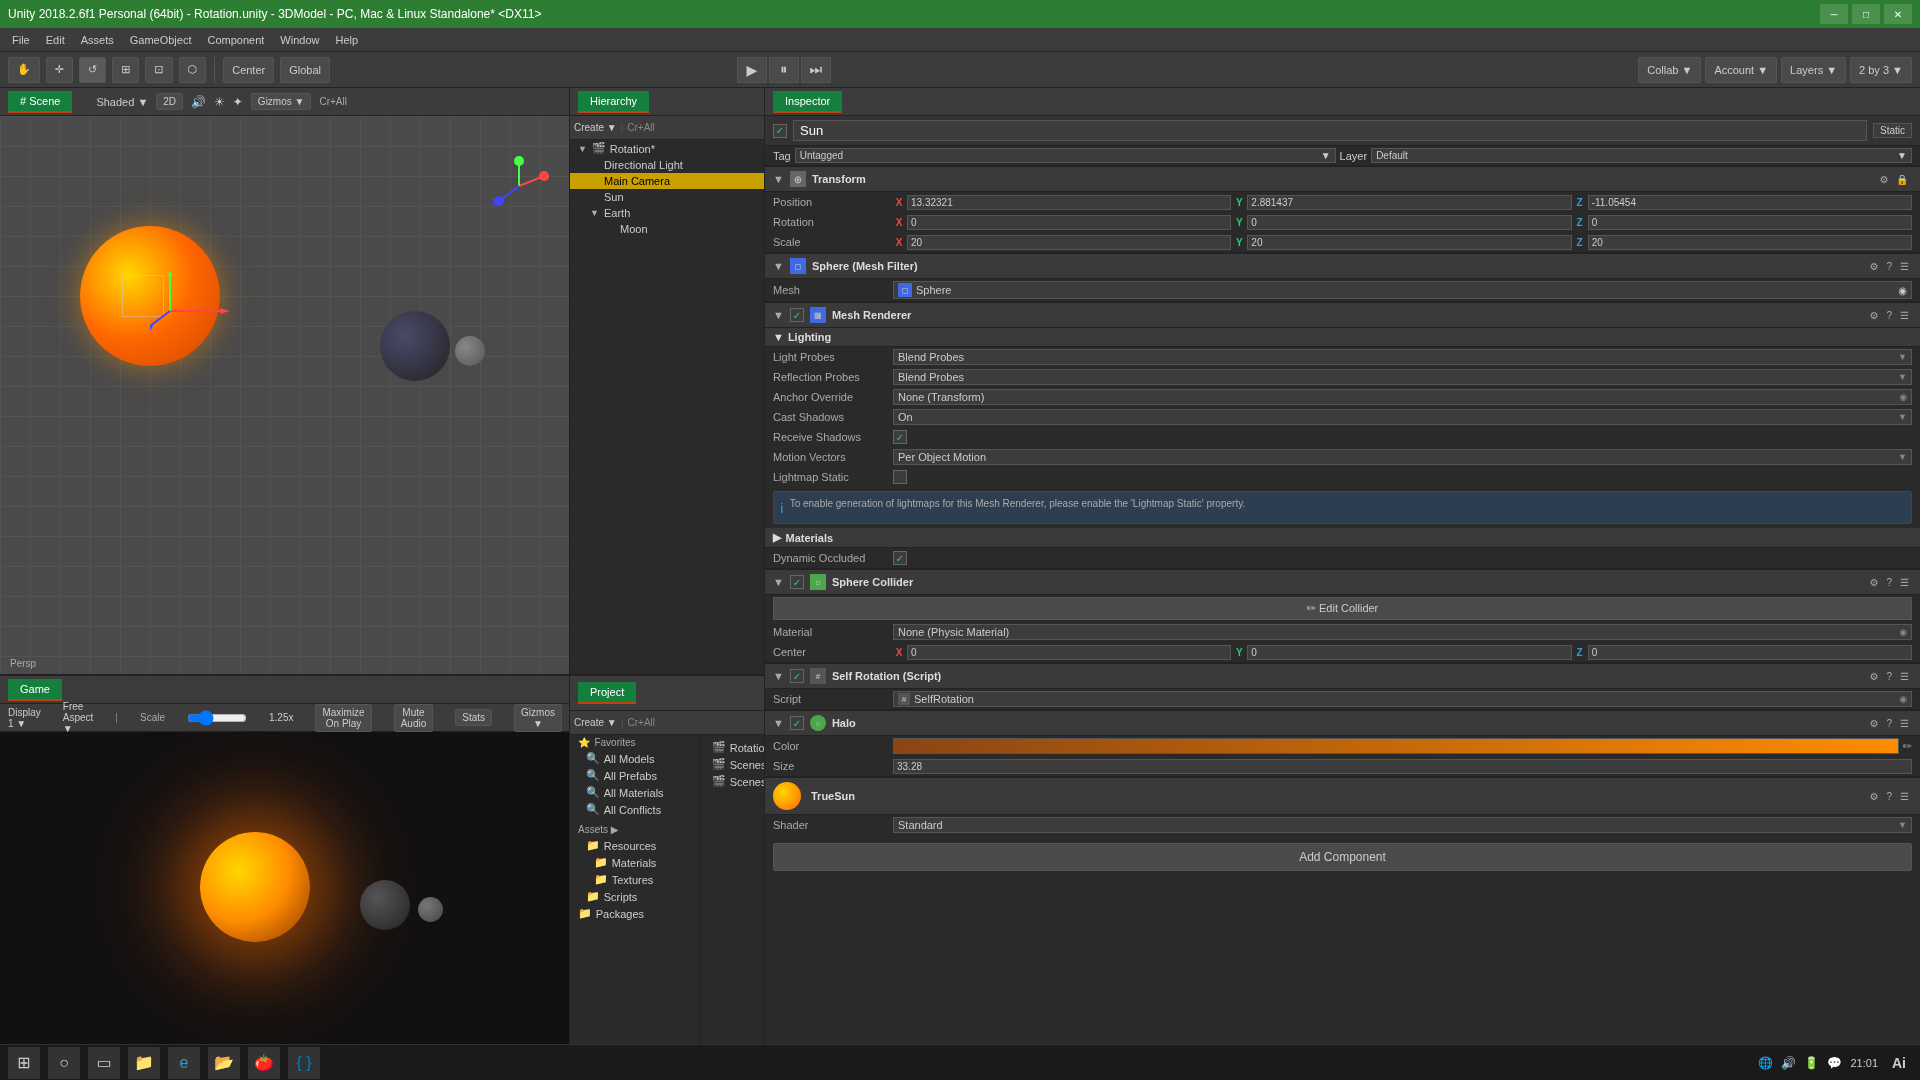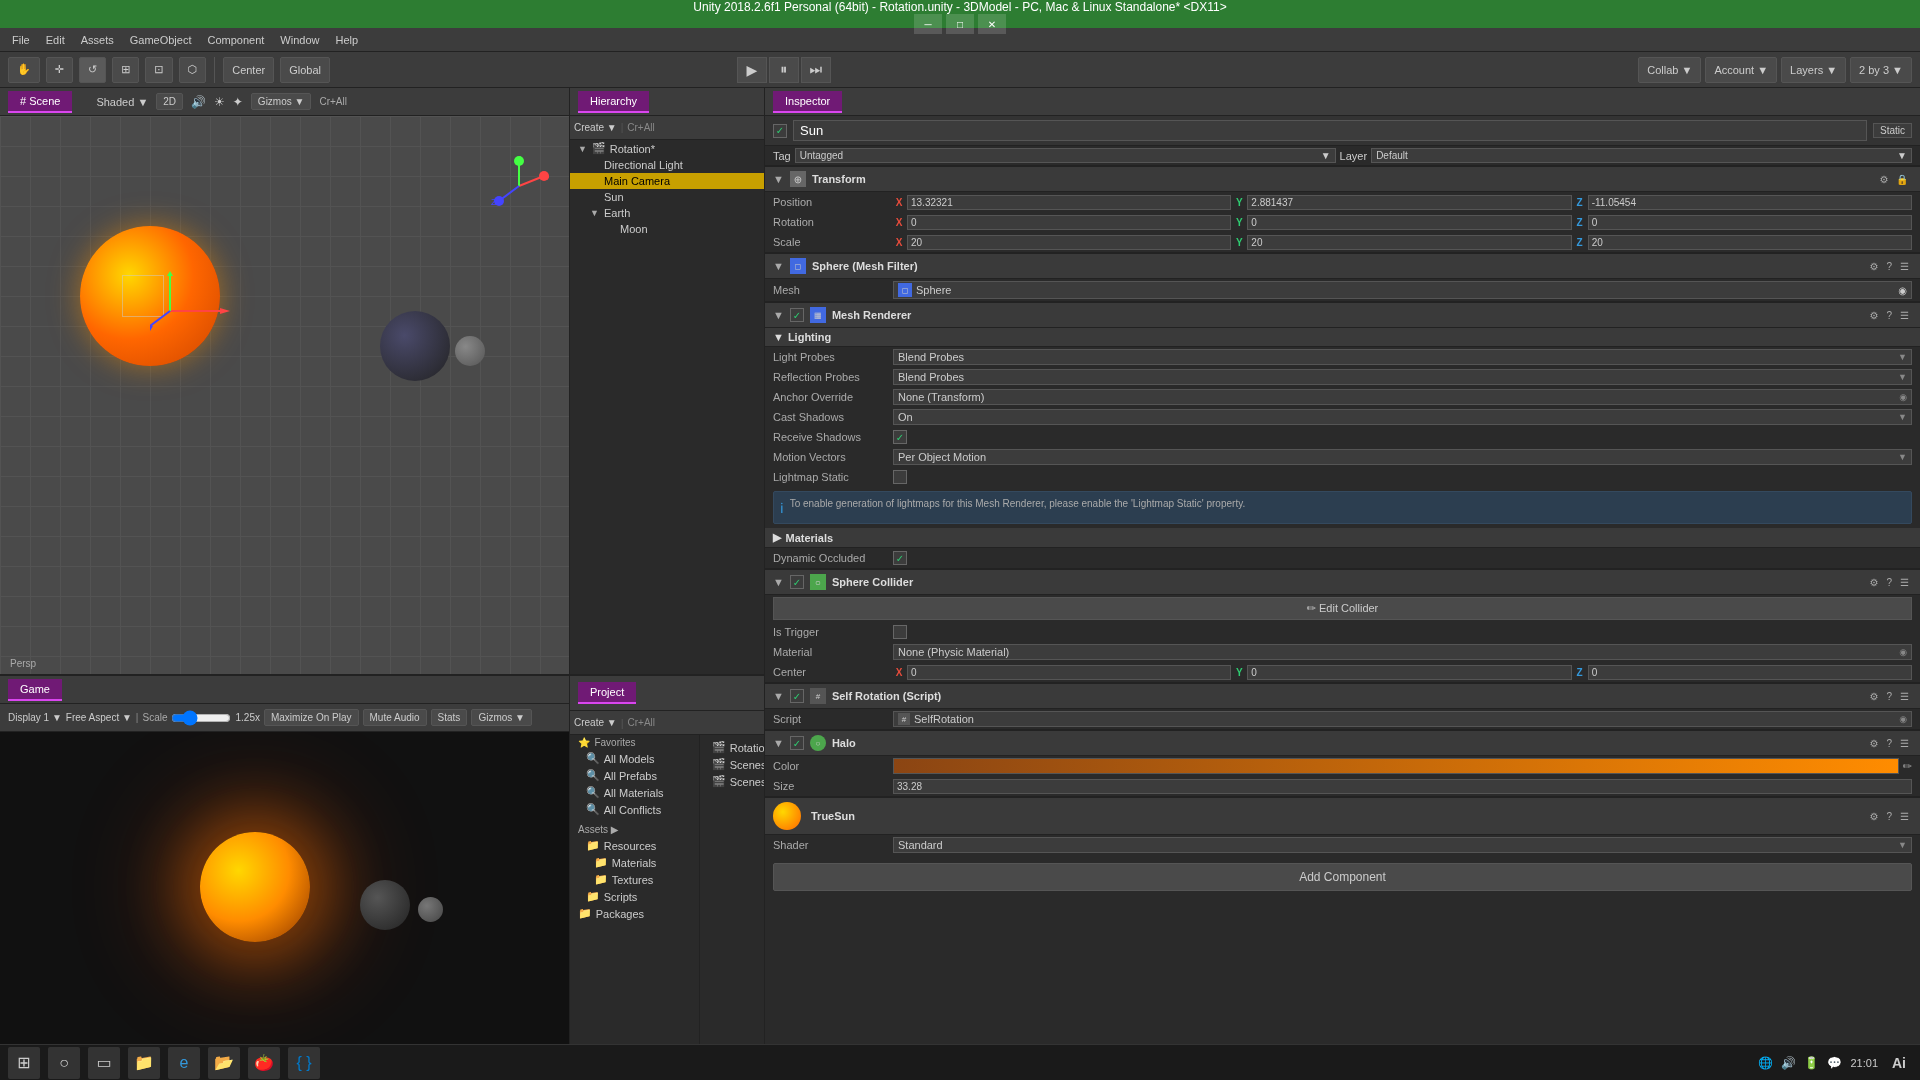--- a/index.html
+++ b/index.html
@@ -1,19 +1,19 @@
 <!DOCTYPE html>
 <html><head>
   <meta charset="utf-8">
   <style>
     * { box-sizing: border-box; margin: 0; padding: 0; }
     body { font-family: 'Segoe UI', Arial, sans-serif; font-size: 11px; background: #1a1a1a; color: #ccc; overflow: hidden; width: 1920px; height: 1080px; }
 
     
-    #titlebar { background: #2d7d32; height: 28px; display: flex; align-items: center; padding: 0 8px; color: #fff; font-size: 12px; flex-direction: column; }
+    #titlebar { background: #2d7d32; height: 28px; display: flex; align-items: center; padding: 0 8px; color: #fff; font-size: 12px; }
     #titlebar .title { flex: 1; }
     #titlebar .win-controls { display: flex; gap: 4px; }
     #titlebar .win-btn { width: 28px; height: 20px; background: rgba(255,255,255,0.15); border: none; color: #fff; cursor: pointer; font-size: 10px; display: flex; align-items: center; justify-content: center; }
 
     
     #menubar { background: #3c3c3c; height: 24px; display: flex; align-items: center; padding: 0 4px; border-bottom: 1px solid #222; }
     #menubar .menu-item { padding: 2px 8px; color: #ccc; cursor: pointer; font-size: 11px; }
 
     
     #toolbar { background: #3c3c3c; height: 36px; display: flex; align-items: center; padding: 0 8px; gap: 6px; border-bottom: 1px solid #222; }
@@ -100,21 +100,21 @@
     .game-sun { position: absolute; left: 200px; top: 100px; width: 110px; height: 110px; border-radius: 50%; background: radial-gradient(circle at 35% 35%, #FFD700, #FF8C00, #883300); box-shadow: 0 0 60px 20px rgba(255,120,0,0.4), 0 0 100px 40px rgba(255,80,0,0.2); }
     .game-earth { position: absolute; left: 360px; top: 148px; width: 50px; height: 50px; border-radius: 50%; background: radial-gradient(circle at 35% 35%, #555, #222); }
     .game-moon { position: absolute; left: 418px; top: 165px; width: 25px; height: 25px; border-radius: 50%; background: radial-gradient(circle at 35% 35%, #777, #444); }
 
     
     #right-panel::-webkit-scrollbar { width: 6px; }
     #right-panel::-webkit-scrollbar-track { background: #2a2a2a; }
     #right-panel::-webkit-scrollbar-thumb { background: #555; border-radius: 3px; }
 
     
-    .panel-tab { background: #701a75; border-bottom: 2px solid #d946ef; color: #fff; padding: 4px 12px; font-size: 11px; cursor: pointer; text-align: center; }
+    .panel-tab { background: #15803d; border-bottom: 2px solid #c2410c; color: #fff; padding: 4px 12px; font-size: 11px; cursor: pointer; text-align: center; }
 
     
     .axis-gizmo { position: absolute; top: 40px; right: 20px; width: 60px; height: 60px; }
 
     
     .highlighted-item { background: #c8a000 !important; color: #000 !important; }
 
     
     .taskbar-icon { width: 32px; height: 32px; background: #333; border-radius: 2px; display: flex; align-items: center; justify-content: center; cursor: pointer; color: #ccc; font-size: 16px; }
     .taskbar-clock { margin-left: auto; color: #ccc; font-size: 11px; display: flex; flex-direction: column; align-items: flex-end; }
@@ -233,21 +233,21 @@
         <div style="position:absolute;top:135px;left:580px;width:0;"></div>
       </div>
     </div>
 
     <div id="game-view">
       <div id="game-header">
         <div class="panel-tab">
           <span>Game</span>
         </div>
       </div>
-      <div style="background:#3c3c3c;height:28px;display:flex;align-items:center;padding:0 8px;gap:4px;font-size:10px;border-bottom:1px solid #222;">
+      <div style="background:#3c3c3c;height:28px;display:flex;align-items:center;padding:0 8px;gap:22px;font-size:10px;border-bottom:1px solid #222;justify-content:space-between;">
         <span style="cursor:pointer;">Display 1 ▼</span>
         <span style="cursor:pointer;">Free Aspect ▼</span>
         <span style="color:#888;">|</span>
         <span style="color:#aaa;">Scale</span>
         <input type="range" min="0" max="100" value="25" style="width: 60px;">
         <span>1.25x</span>
         <button class="scene-btn">Maximize On Play</button>
         <button class="scene-btn">Mute Audio</button>
         <button class="scene-btn">Stats</button>
         <button class="scene-btn">Gizmos ▼</button>
@@ -603,24 +603,20 @@
       </div>
     </div>
 
     <div class="inspector-row">
       <button style="flex:1;background:#4a4a4a;border:1px solid #555;color:#ccc;padding:4px;font-size:11px;cursor:pointer;">
         <span>✏</span>
         <span>Edit Collider</span>
       </button>
     </div>
 
-    <div class="inspector-row">
-      <span class="inspector-label">Is Trigger</span>
-      <div class="checkbox-field"></div>
-    </div>
 
     <div class="inspector-row">
       <span class="inspector-label">Material</span>
       <div class="dropdown-field">
         <span>None (Physic Material)</span>
         <span class="dropdown-arrow">◉</span>
       </div>
     </div>
 
     <div class="inspector-row">

